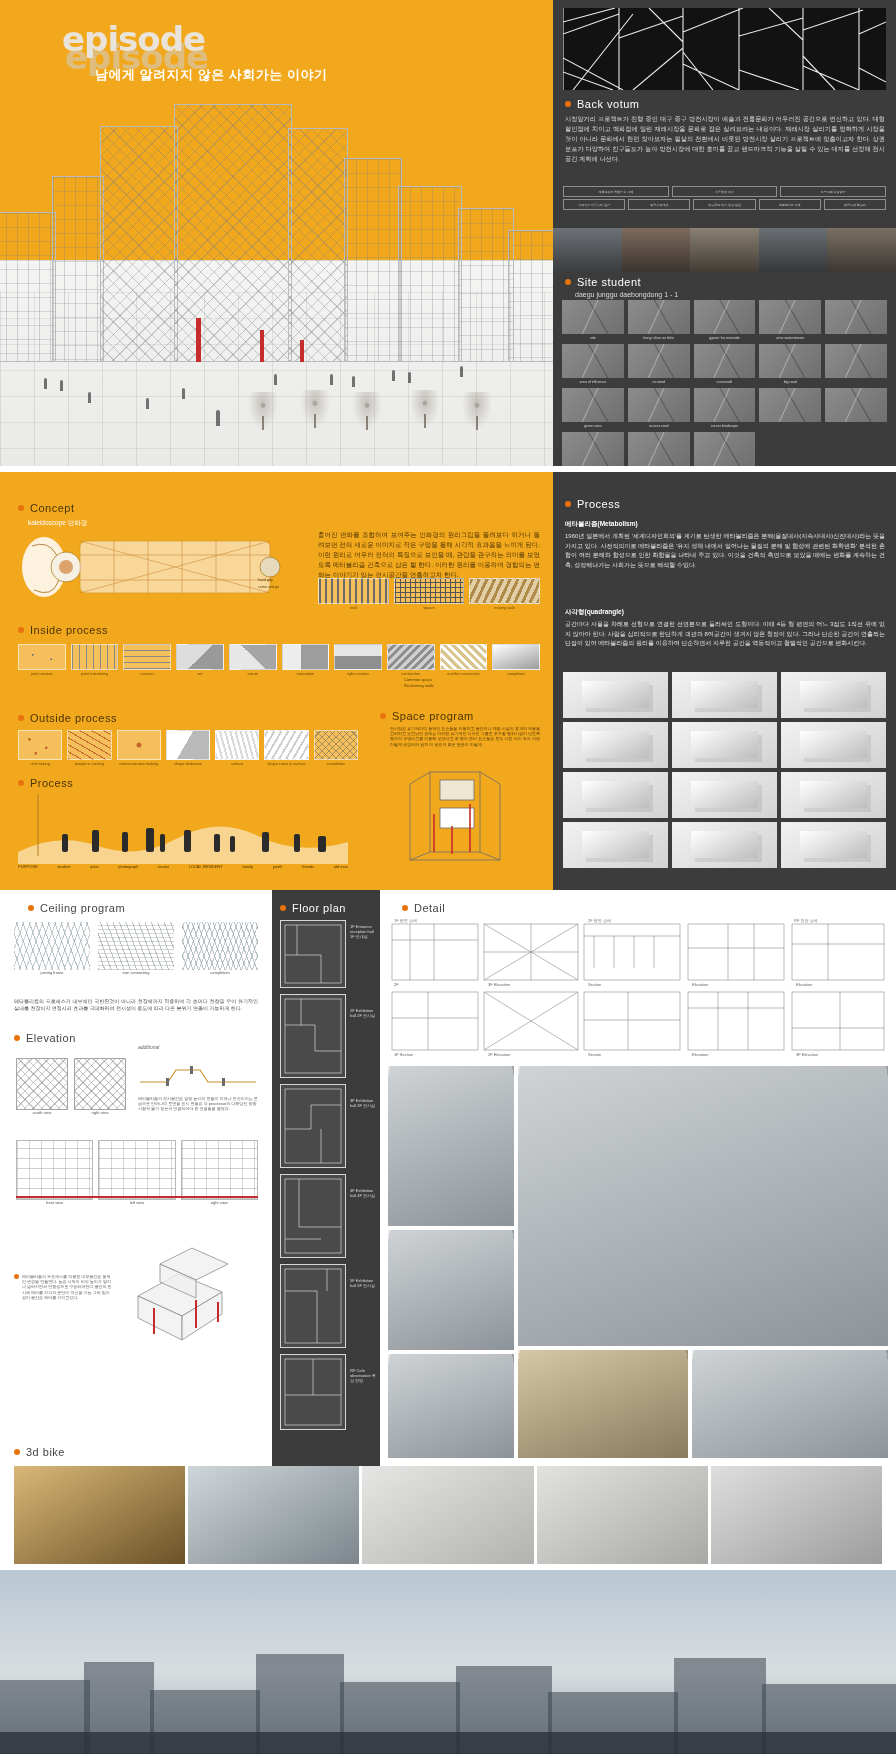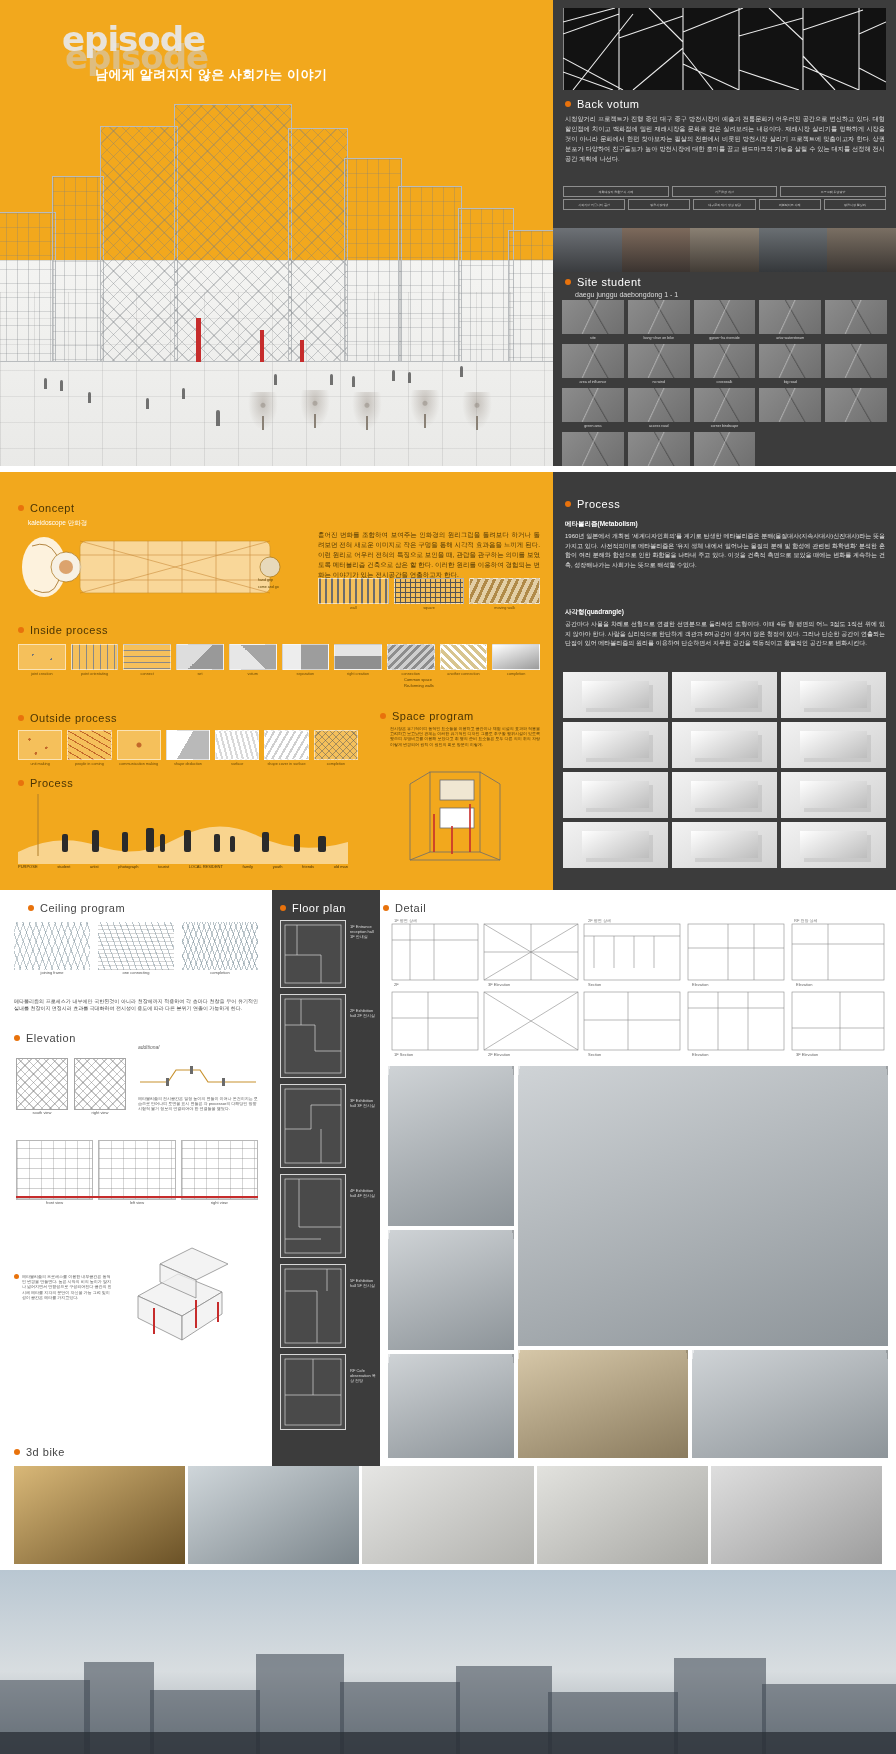--- a/index.html
+++ b/index.html
@@ -845,21 +845,21 @@
             <g stroke="#d5d5d5" fill="none" stroke-width=".7">
               <rect x="4" y="4" width="56" height="66"></rect>
               <path d="M4 40 L60 40 M32 4 L32 40"></path>
             </g>
           </svg>
       </div>
       <div class="xtiny" style="position:absolute;left:78px;top:478px;width:26px;color:#ddd;">RF Cafe observation 옥상 전망</div>
     </div>
 
     <div class="bot-right">
-      <div class="sec-title" style="position:absolute;left:3px;top:12px;color:#444;">
+      <div class="sec-title" style="position:absolute;left:22px;top:12px;color:#444;">
         <span class="dot"></span>
         <span>Detail</span>
       </div>
 
       <div style="position:absolute;left:8px;top:28px;width:500px;height:140px;">
         <svg width="500" height="140" viewBox="0 0 500 140">
           <g class="diagram-line" stroke="#9a9a9a">
             <rect x="4" y="6" width="86" height="56"></rect>
             <path d="M4 22 L90 22 M22 6 L22 62 M46 6 L46 62"></path>
             <rect x="96" y="6" width="94" height="56"></rect>

